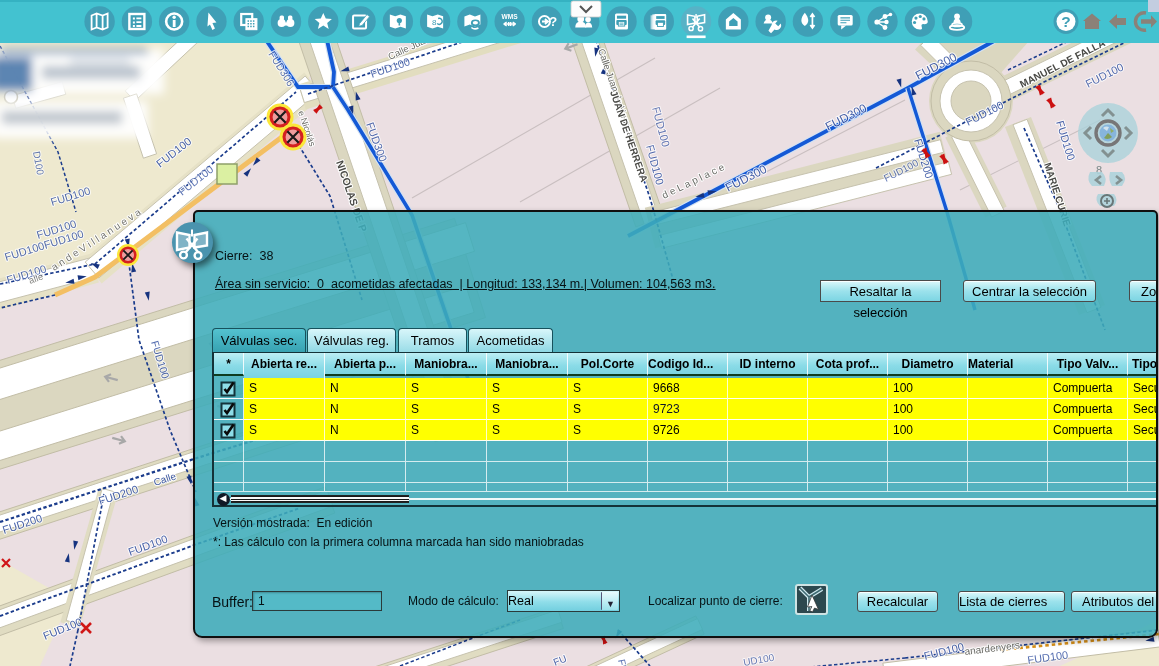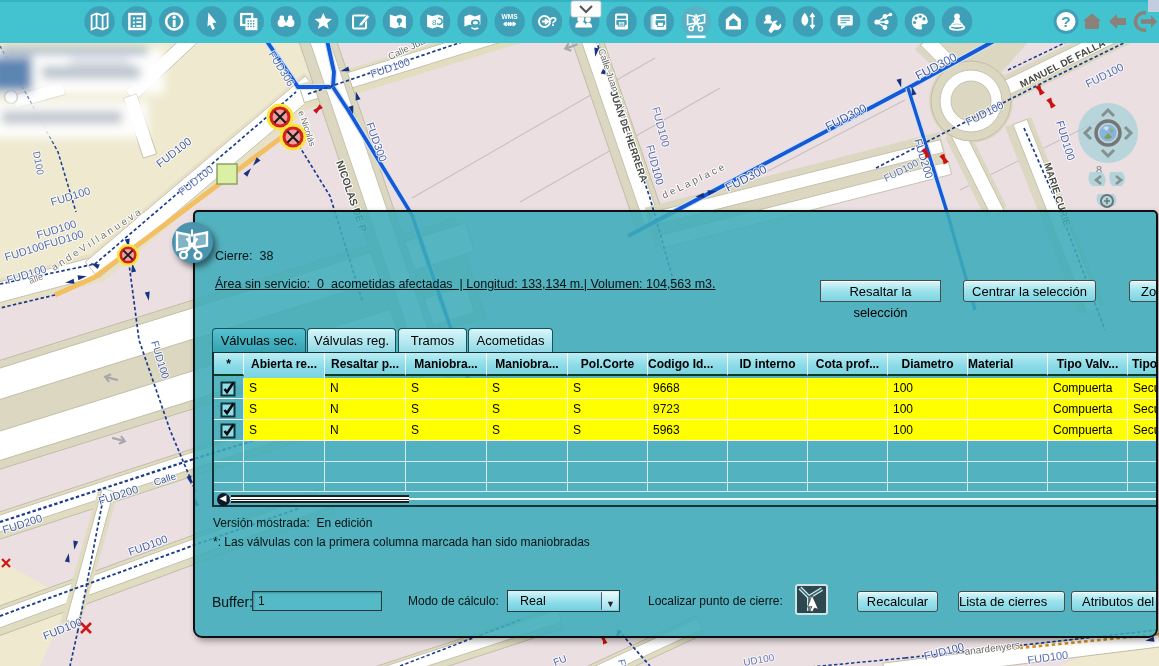--- a/index.html
+++ b/index.html
@@ -425,21 +425,21 @@
 <div style="background:linear-gradient(#dcf8fb,#9ce2ec 50%,#7cd5e3);border:1px solid #4a4a4a;border-radius:0;font-size:13px;color:#000;font-family:inherit;text-align:center;position:absolute;box-shadow:inset 0 1px 0 rgba(255,255,255,0.8);left:625px;top:68px;width:121px;height:22px;line-height:21px;">Resaltar la selección</div>
 <div style="background:linear-gradient(#dcf8fb,#9ce2ec 50%,#7cd5e3);border:1px solid #4a4a4a;border-radius:3px;font-size:13px;color:#000;font-family:inherit;text-align:center;position:absolute;box-shadow:inset 0 1px 0 rgba(255,255,255,0.8);left:768px;top:68px;width:133px;height:22px;line-height:21px;">Centrar la selección</div>
 <div style="background:linear-gradient(#dcf8fb,#9ce2ec 50%,#7cd5e3);border:1px solid #4a4a4a;border-radius:3px;font-size:13px;color:#000;font-family:inherit;text-align:center;position:absolute;box-shadow:inset 0 1px 0 rgba(255,255,255,0.8);left:934px;top:68px;width:130px;height:22px;line-height:21px;text-align:left;padding-left:11px;">Zoom selección</div>
 <div style="position:absolute;top:116px;height:24px;border:1px solid #17515c;border-bottom:none;border-radius:4px 4px 0 0;font-size:13px;text-align:center;color:#000;left:17px;width:94px;line-height:23px;background:linear-gradient(rgba(84,196,210,0.9),rgba(52,160,176,0.9));">Válvulas sec.</div>
 <div style="position:absolute;top:116px;height:24px;border:1px solid #17515c;border-bottom:none;border-radius:4px 4px 0 0;font-size:13px;text-align:center;color:#000;left:112px;width:89px;line-height:23px;background:linear-gradient(#d8f6fa,#8fd8e4);">Válvulas reg.</div>
 <div style="position:absolute;top:116px;height:28px;border:1px solid #17515c;border-bottom:none;border-radius:4px 4px 0 0;font-size:13px;text-align:center;color:#000;left:203px;width:69px;line-height:23px;background:linear-gradient(#d8f6fa,#8fd8e4);">Tramos</div>
 <div style="position:absolute;top:116px;height:24px;border:1px solid #17515c;border-bottom:none;border-radius:4px 4px 0 0;font-size:13px;text-align:center;color:#000;left:273px;width:85px;line-height:23px;background:linear-gradient(#d8f6fa,#8fd8e4);">Acometidas</div>
 <div style="position:absolute;left:17px;top:140px;width:948px;height:155px;border-left:2px solid #143238;border-top:1px solid #143238;border-bottom:2px solid #143238;">
 <div style="position:absolute;left:0px;top:0;width:30px;height:23px;background:linear-gradient(#bceef4,#8adbe7 60%,#7cd3e0);border-right:1px solid rgba(255,255,255,0.85);border-bottom:2px solid #0e3c20;font-weight:bold;font-size:12px;text-align:center;line-height:23px;color:#000;overflow:hidden;">*</div>
 <div style="position:absolute;left:30px;top:0;width:81px;height:27px;background:linear-gradient(#bceef4,#8adbe7 60%,#7cd3e0);border-right:1px solid rgba(255,255,255,0.85);border-bottom:2px solid #0e3c20;font-weight:bold;font-size:12px;text-align:center;line-height:23px;color:#000;overflow:hidden;">Abierta re...</div>
-<div style="position:absolute;left:111px;top:0;width:81px;height:23px;background:linear-gradient(#bceef4,#8adbe7 60%,#7cd3e0);border-right:1px solid rgba(255,255,255,0.85);border-bottom:2px solid #0e3c20;font-weight:bold;font-size:12px;text-align:center;line-height:23px;color:#000;overflow:hidden;">Resaltar p...</div>
+<div style="position:absolute;left:111px;top:0;width:81px;height:23px;background:linear-gradient(#bceef4,#8adbe7 60%,#7cd3e0);border-right:1px solid rgba(255,255,255,0.85);border-bottom:2px solid #0e3c20;font-weight:bold;font-size:12px;text-align:center;line-height:23px;color:#000;overflow:hidden;">Abierta p...</div>
 <div style="position:absolute;left:192px;top:0;width:81px;height:23px;background:linear-gradient(#bceef4,#8adbe7 60%,#7cd3e0);border-right:1px solid rgba(255,255,255,0.85);border-bottom:2px solid #0e3c20;font-weight:bold;font-size:12px;text-align:center;line-height:23px;color:#000;overflow:hidden;">Maniobra...</div>
 <div style="position:absolute;left:273px;top:0;width:81px;height:23px;background:linear-gradient(#bceef4,#8adbe7 60%,#7cd3e0);border-right:1px solid rgba(255,255,255,0.85);border-bottom:2px solid #0e3c20;font-weight:bold;font-size:12px;text-align:center;line-height:23px;color:#000;overflow:hidden;">Maniobra...</div>
 <div style="position:absolute;left:354px;top:0;width:80px;height:23px;background:linear-gradient(#bceef4,#8adbe7 60%,#7cd3e0);border-right:1px solid rgba(255,255,255,0.85);border-bottom:2px solid #0e3c20;font-weight:bold;font-size:12px;text-align:center;line-height:23px;color:#000;overflow:hidden;">Pol.Corte</div>
 <div style="position:absolute;left:434px;top:0;width:80px;height:23px;background:linear-gradient(#bceef4,#8adbe7 60%,#7cd3e0);border-right:1px solid rgba(255,255,255,0.85);border-bottom:2px solid #0e3c20;font-weight:bold;font-size:12px;text-align:left;line-height:23px;color:#000;overflow:hidden;">Codigo Id...</div>
 <div style="position:absolute;left:514px;top:0;width:80px;height:23px;background:linear-gradient(#bceef4,#8adbe7 60%,#7cd3e0);border-right:1px solid rgba(255,255,255,0.85);border-bottom:2px solid #0e3c20;font-weight:bold;font-size:12px;text-align:center;line-height:23px;color:#000;overflow:hidden;">ID interno</div>
 <div style="position:absolute;left:594px;top:0;width:80px;height:23px;background:linear-gradient(#bceef4,#8adbe7 60%,#7cd3e0);border-right:1px solid rgba(255,255,255,0.85);border-bottom:2px solid #0e3c20;font-weight:bold;font-size:12px;text-align:center;line-height:23px;color:#000;overflow:hidden;">Cota prof...</div>
 <div style="position:absolute;left:674px;top:0;width:80px;height:23px;background:linear-gradient(#bceef4,#8adbe7 60%,#7cd3e0);border-right:1px solid rgba(255,255,255,0.85);border-bottom:2px solid #0e3c20;font-weight:bold;font-size:12px;text-align:center;line-height:23px;color:#000;overflow:hidden;">Diametro</div>
 <div style="position:absolute;left:754px;top:0;width:80px;height:23px;background:linear-gradient(#bceef4,#8adbe7 60%,#7cd3e0);border-right:1px solid rgba(255,255,255,0.85);border-bottom:2px solid #0e3c20;font-weight:bold;font-size:12px;line-height:23px;color:#000;overflow:hidden;">Material</div>
 <div style="position:absolute;left:834px;top:0;width:80px;height:23px;background:linear-gradient(#bceef4,#8adbe7 60%,#7cd3e0);border-right:1px solid rgba(255,255,255,0.85);border-bottom:2px solid #0e3c20;font-weight:bold;font-size:12px;text-align:center;line-height:23px;color:#000;overflow:hidden;">Tipo Valv...</div>
 <div style="position:absolute;left:914px;top:0;width:120px;height:23px;background:linear-gradient(#bceef4,#8adbe7 60%,#7cd3e0);border-right:1px solid rgba(255,255,255,0.85);border-bottom:2px solid #0e3c20;font-weight:bold;font-size:12px;text-align:left;padding-left:4px;line-height:23px;color:#000;overflow:hidden;">Tipo Valvula</div>
@@ -477,21 +477,21 @@
 <div style="position:absolute;left:914px;top:46px;width:120px;height:21px;background:#ffff00;border-right:1px solid rgba(255,255,255,0.8);border-bottom:1px solid rgba(255,255,255,0.95);font-size:12px;text-align:left;line-height:20px;color:#000;padding-left:5px;overflow:hidden;">Secundaria</div>
 <div style="position:absolute;left:0px;top:67px;width:30px;height:21px;background:transparent;border-right:1px solid rgba(255,255,255,0.8);border-bottom:1px solid rgba(255,255,255,0.95);font-size:12px;text-align:center;line-height:20px;color:#000;padding-left:0px;overflow:hidden;"><svg width="17" height="17" viewBox="0 0 17 17" style="margin-top:2px;overflow:visible;">
             <rect x="1.5" y="2.5" width="13" height="13" fill="#8edde8" stroke="#13333a" stroke-width="2"></rect>
             <path d="M4.5,9 L7,12 L13.5,2.5" stroke="#0a0a0a" stroke-width="2.6" fill="none"></path>
           </svg></div>
 <div style="position:absolute;left:30px;top:67px;width:81px;height:21px;background:#ffff00;border-right:1px solid rgba(255,255,255,0.8);border-bottom:1px solid rgba(255,255,255,0.95);font-size:12px;text-align:left;line-height:20px;color:#000;padding-left:5px;overflow:hidden;">S</div>
 <div style="position:absolute;left:111px;top:67px;width:81px;height:21px;background:#ffff00;border-right:1px solid rgba(255,255,255,0.8);border-bottom:1px solid rgba(255,255,255,0.95);font-size:12px;text-align:left;line-height:20px;color:#000;padding-left:5px;overflow:hidden;">N</div>
 <div style="position:absolute;left:192px;top:67px;width:81px;height:21px;background:#ffff00;border-right:1px solid rgba(255,255,255,0.8);border-bottom:1px solid rgba(255,255,255,0.95);font-size:12px;text-align:left;line-height:20px;color:#000;padding-left:5px;overflow:hidden;">S</div>
 <div style="position:absolute;left:273px;top:67px;width:81px;height:21px;background:#ffff00;border-right:1px solid rgba(255,255,255,0.8);border-bottom:1px solid rgba(255,255,255,0.95);font-size:12px;text-align:left;line-height:20px;color:#000;padding-left:5px;overflow:hidden;">S</div>
 <div style="position:absolute;left:354px;top:67px;width:80px;height:21px;background:#ffff00;border-right:1px solid rgba(255,255,255,0.8);border-bottom:1px solid rgba(255,255,255,0.95);font-size:12px;text-align:left;line-height:20px;color:#000;padding-left:5px;overflow:hidden;">S</div>
-<div style="position:absolute;left:434px;top:67px;width:80px;height:21px;background:#ffff00;border-right:1px solid rgba(255,255,255,0.8);border-bottom:1px solid rgba(255,255,255,0.95);font-size:12px;text-align:left;line-height:20px;color:#000;padding-left:5px;overflow:hidden;">5963</div>
+<div style="position:absolute;left:434px;top:67px;width:80px;height:21px;background:#ffff00;border-right:1px solid rgba(255,255,255,0.8);border-bottom:1px solid rgba(255,255,255,0.95);font-size:12px;text-align:left;line-height:20px;color:#000;padding-left:5px;overflow:hidden;">9726</div>
 <div style="position:absolute;left:514px;top:67px;width:80px;height:21px;background:#ffff00;border-right:1px solid rgba(255,255,255,0.8);border-bottom:1px solid rgba(255,255,255,0.95);font-size:12px;text-align:left;line-height:20px;color:#000;padding-left:5px;overflow:hidden;"></div>
 <div style="position:absolute;left:594px;top:67px;width:80px;height:21px;background:#ffff00;border-right:1px solid rgba(255,255,255,0.8);border-bottom:1px solid rgba(255,255,255,0.95);font-size:12px;text-align:left;line-height:20px;color:#000;padding-left:5px;overflow:hidden;"></div>
 <div style="position:absolute;left:674px;top:67px;width:80px;height:21px;background:#ffff00;border-right:1px solid rgba(255,255,255,0.8);border-bottom:1px solid rgba(255,255,255,0.95);font-size:12px;text-align:left;line-height:20px;color:#000;padding-left:5px;overflow:hidden;">100</div>
 <div style="position:absolute;left:754px;top:67px;width:80px;height:21px;background:#ffff00;border-right:1px solid rgba(255,255,255,0.8);border-bottom:1px solid rgba(255,255,255,0.95);font-size:12px;text-align:left;line-height:20px;color:#000;padding-left:5px;overflow:hidden;"></div>
 <div style="position:absolute;left:834px;top:67px;width:80px;height:21px;background:#ffff00;border-right:1px solid rgba(255,255,255,0.8);border-bottom:1px solid rgba(255,255,255,0.95);font-size:12px;text-align:left;line-height:20px;color:#000;padding-left:5px;overflow:hidden;">Compuerta</div>
 <div style="position:absolute;left:914px;top:67px;width:120px;height:21px;background:#ffff00;border-right:1px solid rgba(255,255,255,0.8);border-bottom:1px solid rgba(255,255,255,0.95);font-size:12px;text-align:left;line-height:20px;color:#000;padding-left:5px;overflow:hidden;">Secundaria</div>
 <div style="position:absolute;left:0px;top:88px;width:30px;height:21px;border-right:1px solid rgba(255,255,255,0.75);border-bottom:1px solid rgba(255,255,255,0.75);"></div>
 <div style="position:absolute;left:30px;top:88px;width:81px;height:21px;border-right:1px solid rgba(255,255,255,0.75);border-bottom:1px solid rgba(255,255,255,0.75);"></div>
 <div style="position:absolute;left:111px;top:88px;width:81px;height:21px;border-right:1px solid rgba(255,255,255,0.75);border-bottom:1px solid rgba(255,255,255,0.75);"></div>
 <div style="position:absolute;left:192px;top:88px;width:81px;height:21px;border-right:1px solid rgba(255,255,255,0.75);border-bottom:1px solid rgba(255,255,255,0.75);"></div>
@@ -530,25 +530,25 @@
 <div style="position:absolute;left:754px;top:130px;width:80px;height:9px;border-right:1px solid rgba(255,255,255,0.75);border-bottom:1px solid rgba(255,255,255,0.75);"></div>
 <div style="position:absolute;left:834px;top:130px;width:80px;height:9px;border-right:1px solid rgba(255,255,255,0.75);border-bottom:1px solid rgba(255,255,255,0.75);"></div>
 <div style="position:absolute;left:914px;top:130px;width:120px;height:9px;border-right:1px solid rgba(255,255,255,0.75);border-bottom:1px solid rgba(255,255,255,0.75);"></div>
 <div style="position:absolute;left:14px;top:145px;right:0;height:2px;background:rgba(255,255,255,0.9);"></div>
 <div style="position:absolute;left:17px;top:141.5px;width:178px;height:8px;background:repeating-linear-gradient(#1a1a1a 0 1.2px,#fafafa 1.2px 2.7px);border-top:1px solid #222;border-bottom:1px solid #222;"></div>
 <div style="position:absolute;left:3px;top:139.5px;width:13px;height:13px;border-radius:50%;background:#101826;color:#fff;">
           <span style="position:absolute;left:2.5px;top:0.5px;font-size:9px;">◀</span>
         </div>
 </div>
 <div style="position:absolute;left:18px;top:304px;font-size:12px;color:#061214;">Versión mostrada:&nbsp; En edición</div>
-<div style="position:absolute;left:18px;top:323px;font-size:12px;color:#061214;">*: Las válvulas con la primera columna marcada han sido maniobradas</div>
+<div style="position:absolute;left:18px;top:323px;font-size:12px;color:#061214;">*: Las cálculo con la primera columna marcada han sido maniobradas</div>
 <div style="position:absolute;left:17px;top:382px;font-size:14px;color:#061214;">Buffer:</div>
 <div style="position:absolute;left:57px;top:379px;width:130px;height:20px;background:#54bac7;border:1px solid #2a3a3a;box-shadow:inset 1px 1px 2px rgba(0,0,0,0.25);font-size:12px;line-height:19px;padding-left:5px;color:#061214;">1</div>
 <div style="position:absolute;left:213px;top:382px;font-size:12px;color:#061214;">Modo de cálculo:</div>
-<div style="position:absolute;left:312px;top:378px;width:113px;height:22px;background:linear-gradient(#d6f6fa,#8fdde9 55%,#72cfdf);border:1px solid #2a3a3a;font-size:12.5px;line-height:21px;padding-left:12px;color:#000;">Real<span style="position:absolute;right:1px;top:1px;width:17px;height:18px;background:linear-gradient(#e8fafc,#9ce2ec);border-left:1px solid #557;border-radius:1px;">
+<div style="position:absolute;left:312px;top:378px;width:113px;height:22px;background:linear-gradient(#d6f6fa,#8fdde9 55%,#72cfdf);border:1px solid #2a3a3a;font-size:12.5px;line-height:21px;padding-left:0;color:#000;">Real<span style="position:absolute;right:1px;top:1px;width:17px;height:18px;background:linear-gradient(#e8fafc,#9ce2ec);border-left:1px solid #557;border-radius:1px;">
           <span style="position:absolute;left:4px;top:2px;font-size:9px;color:#223;">▼</span>
         </span></div>
 <div style="position:absolute;left:453px;top:382px;font-size:12px;color:#061214;">Localizar punto de cierre:</div>
 <div style="position:absolute;left:600px;top:372px;width:33px;height:31px;background:#2c484e;border:2px solid #cfe4e4;border-radius:3px;"><svg width="29" height="27" viewBox="0 0 29 27">
           <path d="M3,2 L12,11 L12,25 M12,11 L25,3" stroke="#cfe8ee" stroke-width="4" fill="none"></path>
           <path d="M3,2 L12,11 L12,25 M12,11 L25,3" stroke="#3e6a72" stroke-width="1.6" fill="none"></path>
           <path d="M15,9 L21.5,23.5 L17.5,22 L15.5,26 L12.8,24.6 L14.8,20.6 L10.5,21 Z" fill="#fff" stroke="#333" stroke-width="0.8"></path>
         </svg></div>
 <div style="background:linear-gradient(#dcf8fb,#9ce2ec 50%,#7cd5e3);border:1px solid #4a4a4a;border-radius:3px;font-size:13px;color:#000;font-family:inherit;text-align:center;position:absolute;box-shadow:inset 0 1px 0 rgba(255,255,255,0.8);left:662px;top:379px;width:81px;height:21px;line-height:20px;">Recalcular</div>
 <div style="background:linear-gradient(#dcf8fb,#9ce2ec 50%,#7cd5e3);border:1px solid #4a4a4a;border-radius:3px;font-size:13px;color:#000;font-family:inherit;text-align:left;position:absolute;box-shadow:inset 0 1px 0 rgba(255,255,255,0.8);left:763px;top:379px;width:107px;height:21px;line-height:20px;">Lista de cierres</div>

